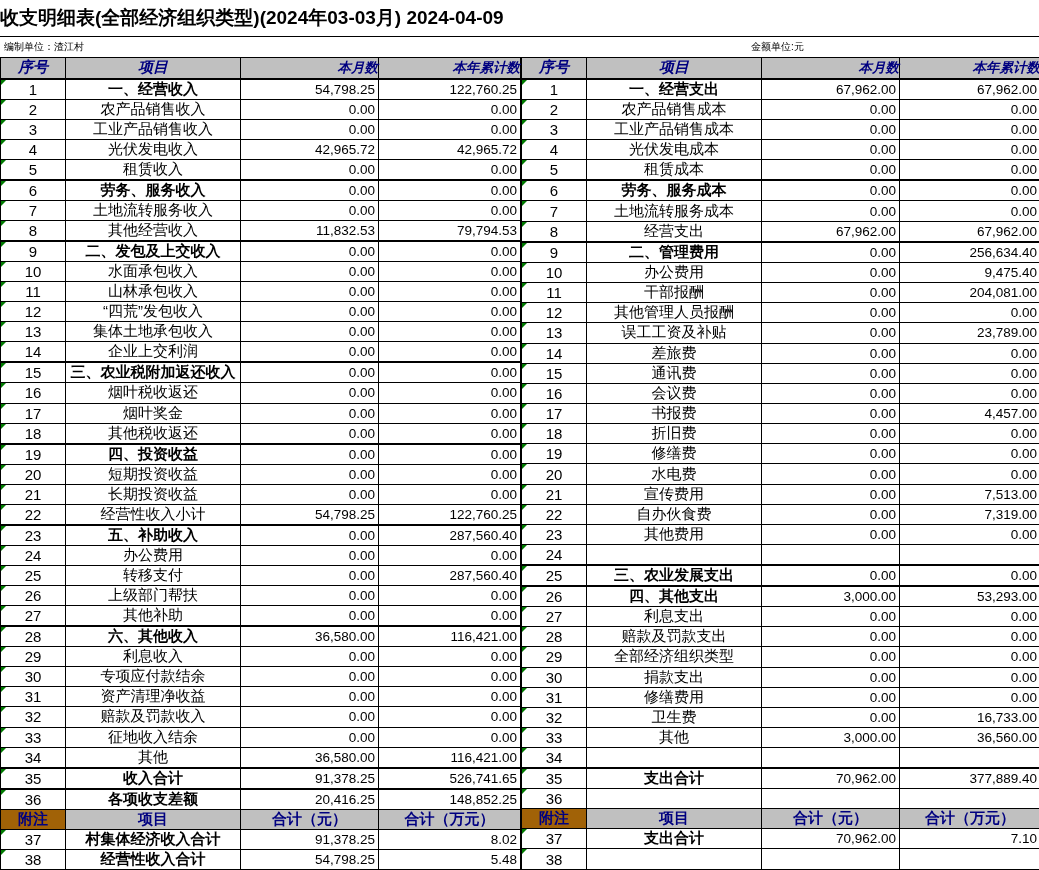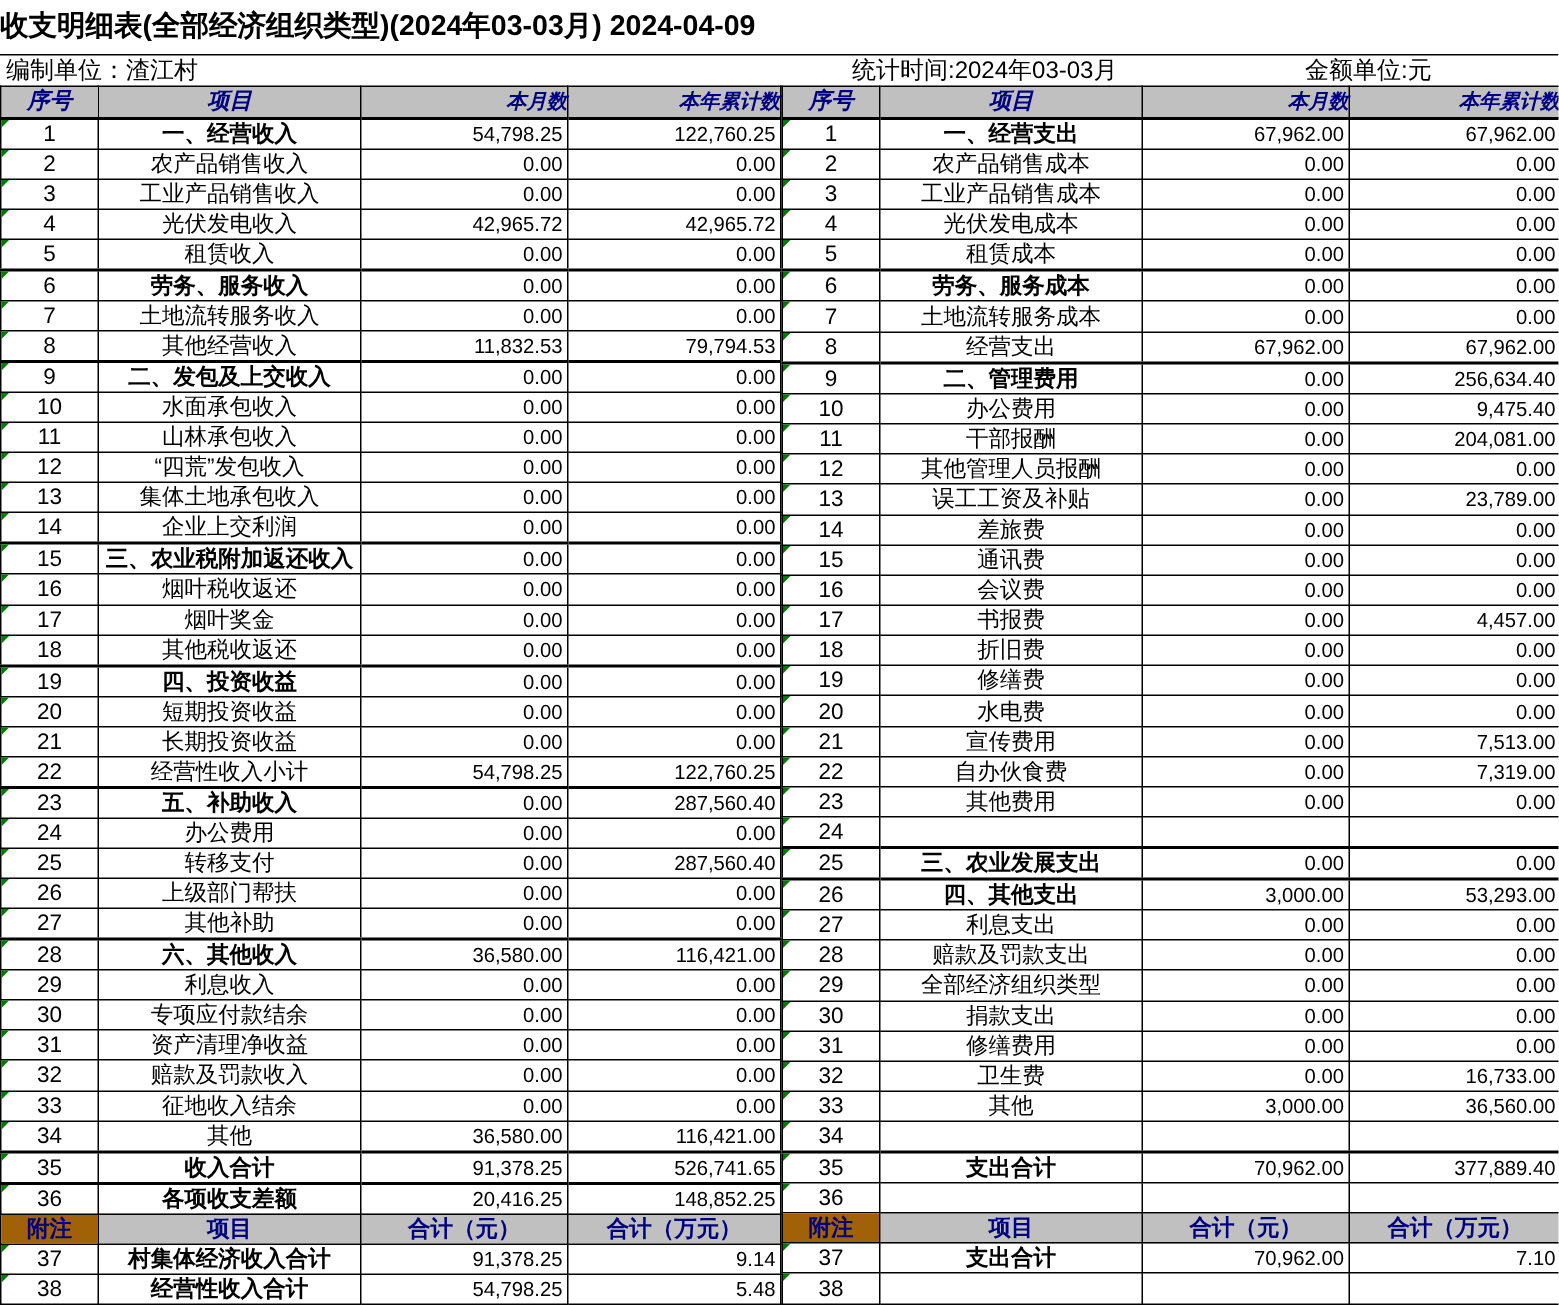--- a/index.html
+++ b/index.html
@@ -10,25 +10,25 @@
   }
   .sheet { width:1039px; height:870px; }
 
   .title-bar {
     height:36px; line-height:36px; text-align:left;
     font-size:19px; font-weight:bold; white-space:nowrap;
   }
 
   .meta-bar {
     height:20px; display:flex; align-items:center;
-    font-size:16px; border-top:1px solid #000;
+    font-size:10px; border-top:1px solid #000;
   }
   .meta-left  { width:520px; padding-left:4px; box-sizing:border-box; }
   .meta-mid   { width:350px; padding-left:48px; box-sizing:border-box; }
-  .meta-right { flex:1; text-align:left; padding-right:4px; box-sizing:border-box; }
+  .meta-right { flex:1; text-align:center; padding-right:4px; box-sizing:border-box; }
 
   .tables { display:flex; height:813px; }
   table {
     border-collapse:collapse; table-layout:fixed; height:813px;
   }
   #income-table  { width:520px; }
   #expense-table { width:519px; }
 
   th, td { border:1px solid #000; padding:0 3px; box-sizing:border-box; overflow:visible; white-space:nowrap; }
   th {
@@ -57,21 +57,20 @@
 </style>
 </head>
 <body>
 
 <div class="sheet">
 
   <div class="title-bar">收支明细表(全部经济组织类型)(2024年03-03月) 2024-04-09</div>
 
   <div class="meta-bar">
     <span class="meta-left">编制单位：渣江村</span>
-    <span class="meta-mid">统计时间:2024年03-03月</span>
     <span class="meta-right">金额单位:元</span>
   </div>
 
   <div class="tables">
 
     <table id="income-table">
       <colgroup>
           <col style="width:65px">
           <col style="width:175px">
           <col style="width:138px">
@@ -305,21 +304,21 @@
           <tr class="subhead-row">
             <td class="c-no">附注</td>
             <td class="c-item">项目</td>
             <td class="c-month">合计（元）</td>
             <td class="c-year">合计（万元）</td>
           </tr>
           <tr class="bold-row">
             <td class="c-no tri">37</td>
             <td class="c-item">村集体经济收入合计</td>
             <td class="c-month">91,378.25</td>
-            <td class="c-year">9.14</td>
+            <td class="c-year">8.02</td>
           </tr>
           <tr class="bold-row">
             <td class="c-no tri">38</td>
             <td class="c-item">经营性收入合计</td>
             <td class="c-month">54,798.25</td>
             <td class="c-year">5.48</td>
           </tr>
         </tbody>
     </table>
 

